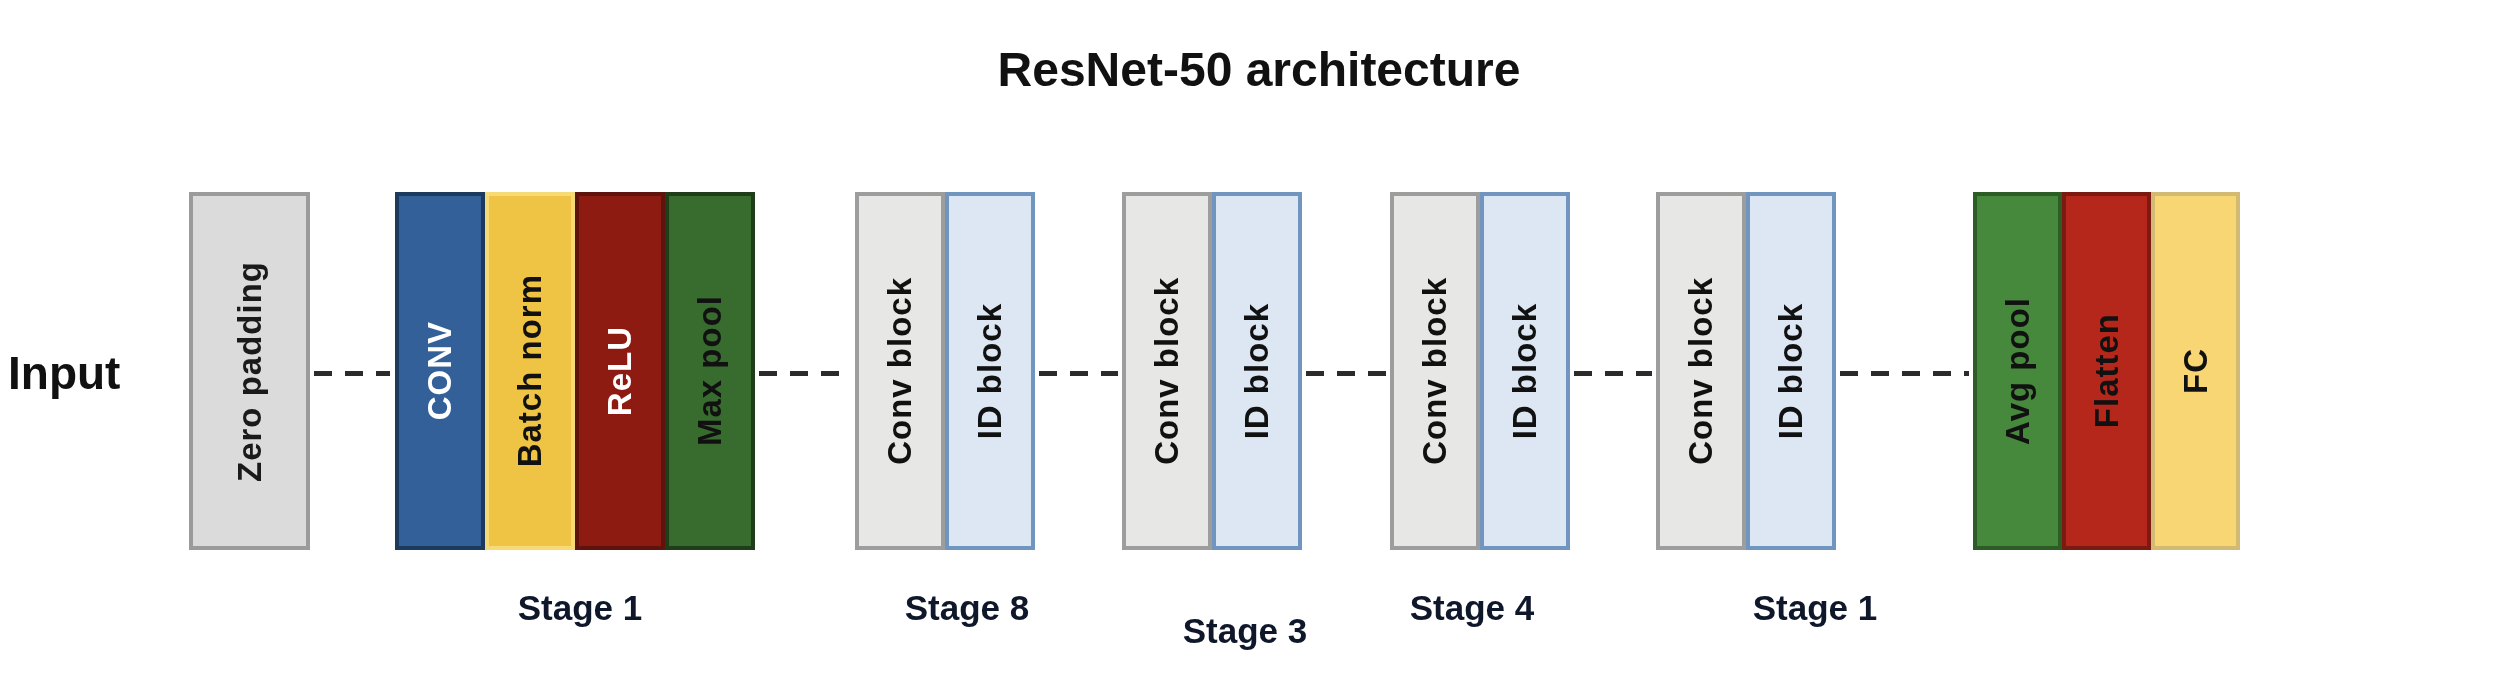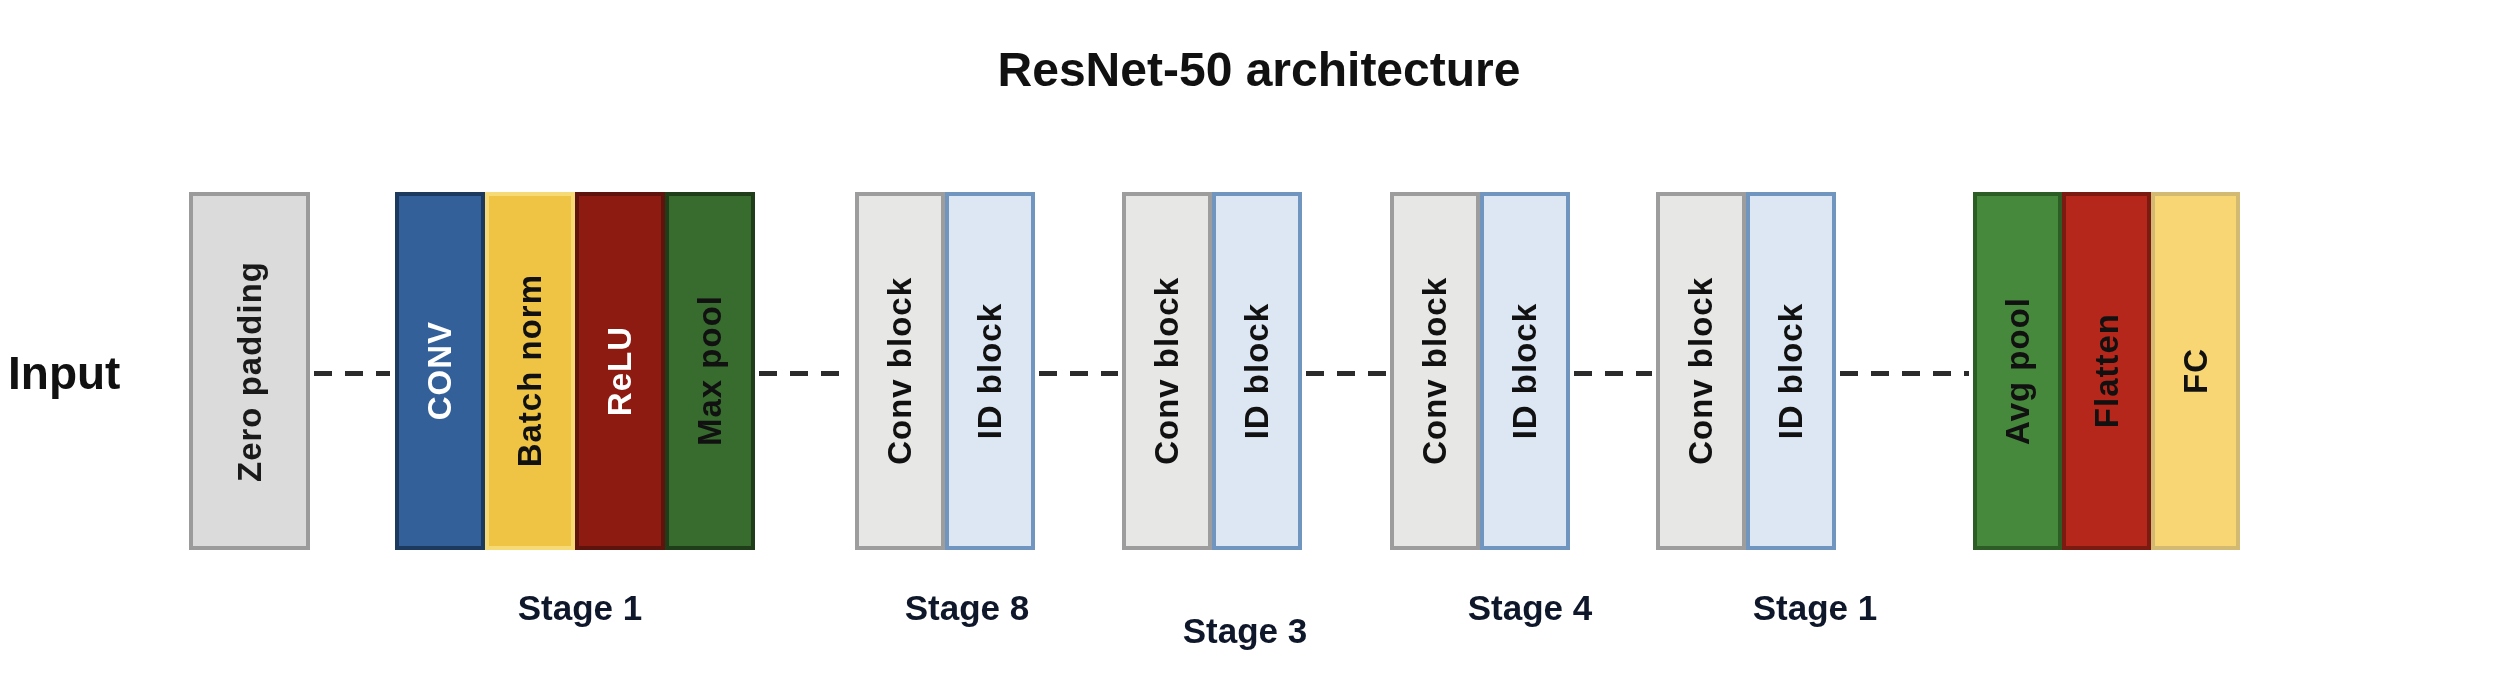--- a/index.html
+++ b/index.html
@@ -48,21 +48,21 @@
   .d2{left:759px;width:92px;}
   .d3{left:1039px;width:79px;}
   .d4{left:1306px;width:80px;}
   .d5{left:1574px;width:78px;}
   .d6{left:1840px;width:129px;}
   
   .stage-label{
     position:absolute;top:588px;width:170px;text-align:center;
     font-size:35px;font-weight:bold;color:#0f172a;white-space:nowrap;
   }
-  .sl1{left:495px;} .sl2{left:882px;} .sl3{left:1160px;margin-top:23px;} .sl4{left:1445px;} .sl5{left:1730px;}
+  .sl1{left:495px;} .sl2{left:882px;} .sl3{left:1160px;margin-top:23px;} .sl4{left:1387px;} .sl5{left:1730px;}
 </style>
 </head>
 <body>
 
 <div class="canvas">
 
   <div class="title">ResNet-50 architecture</div>
 
   <div class="io-label input">Input</div>
 

